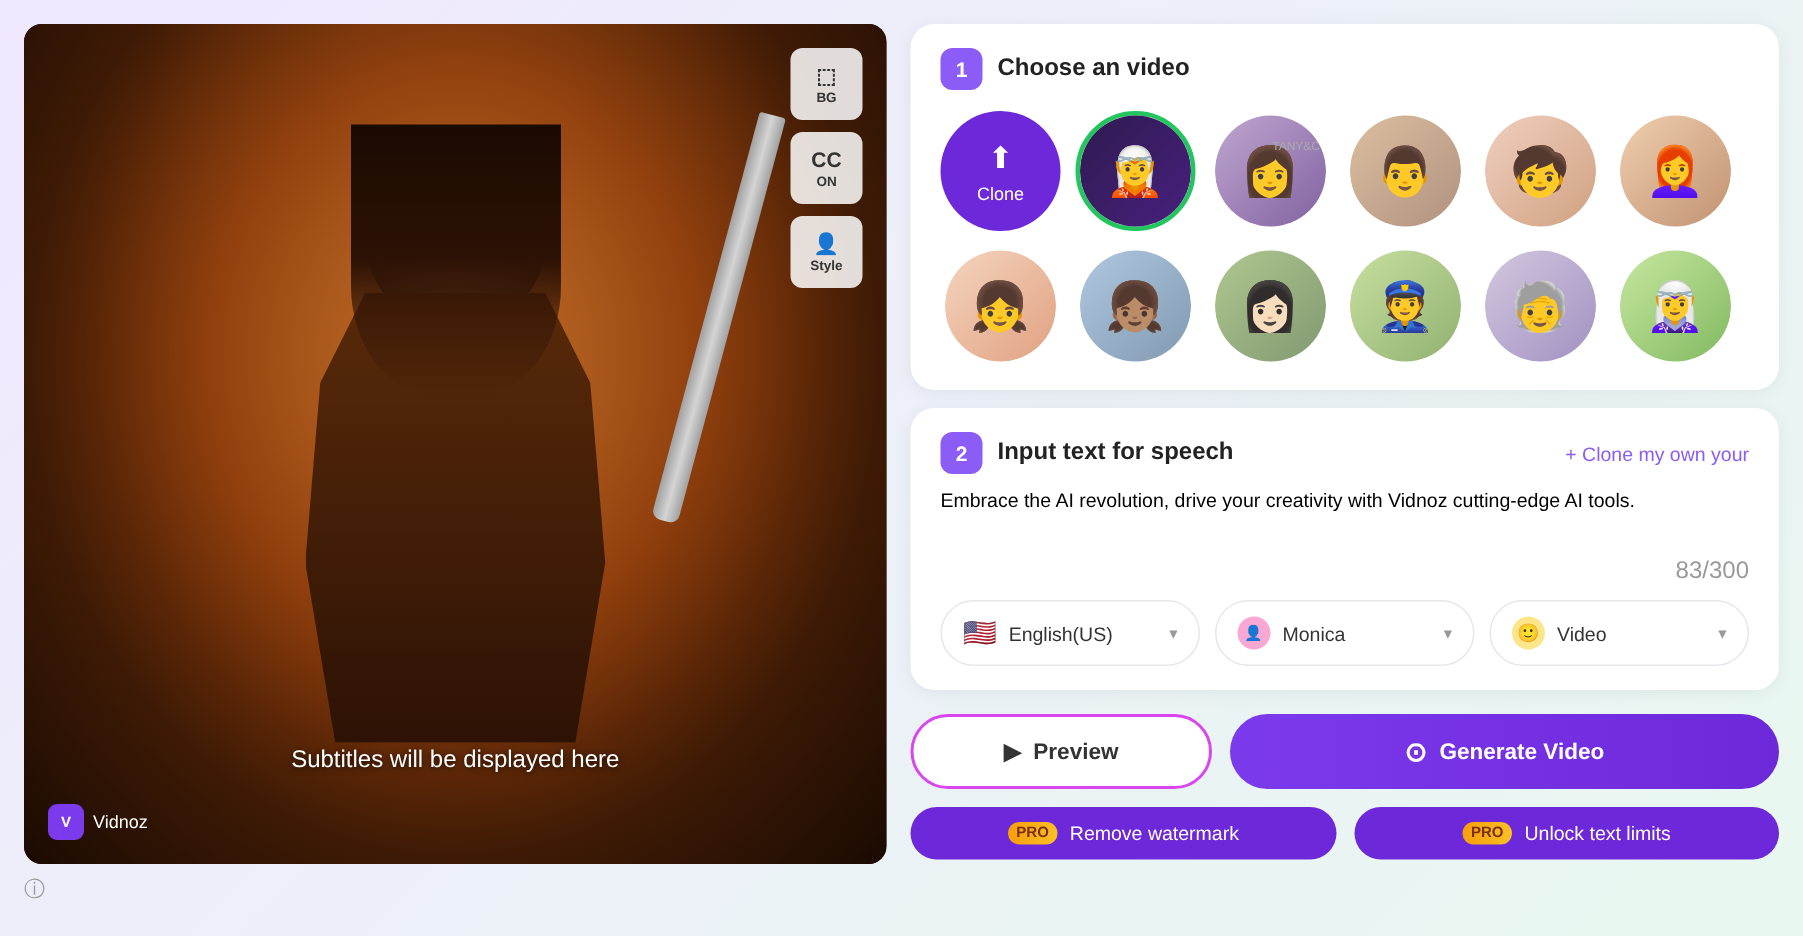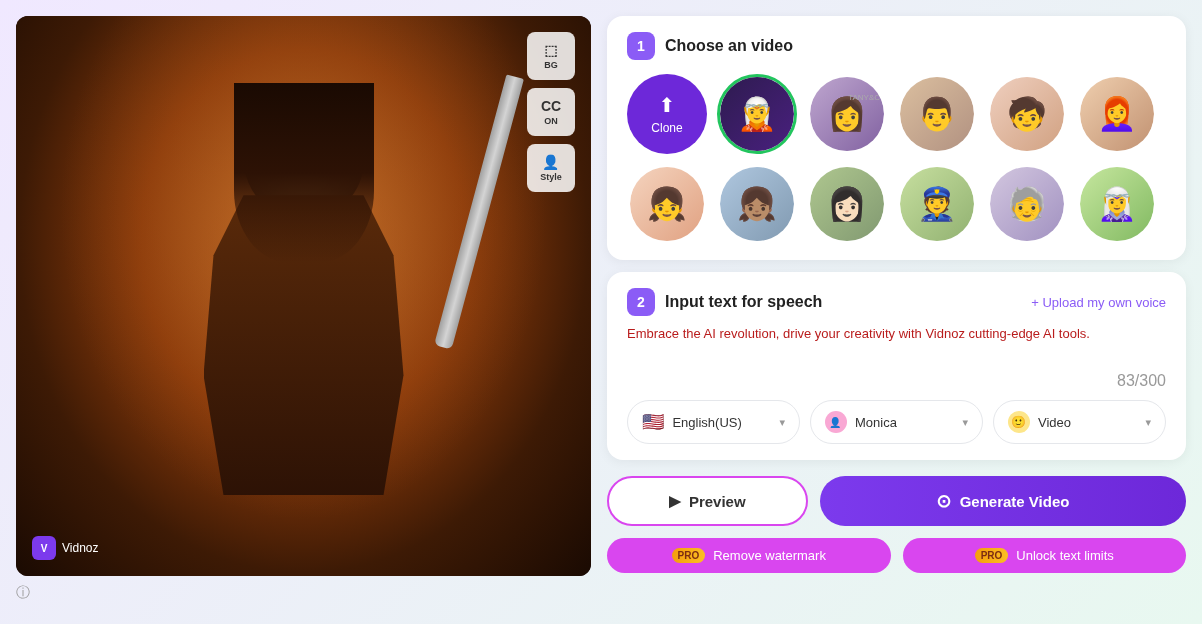--- a/index.html
+++ b/index.html
@@ -204,21 +204,21 @@
       color: #8b5cf6;
       font-size: 13px;
       cursor: pointer;
       text-decoration: none;
       display: flex;
       align-items: center;
       gap: 4px;
     }
     .speech-text {
       font-size: 13px;
-      color: #b91c1c;
+      color: #000000;
       line-height: 1.5;
       margin-bottom: 8px;
       min-height: 40px;
     }
     .char-count {
       text-align: right;
       font-size: 16px;
       color: #999;
       margin-bottom: 10px;
     }
@@ -310,21 +310,21 @@
       gap: 8px;
     }
     
     .pro-row {
       display: flex;
       gap: 12px;
     }
     .pro-btn {
       flex: 1;
       padding: 10px 16px;
-      background: #d946ef;
+      background: #6d28d9;
       color: white;
       border-radius: 24px;
       border: none;
       cursor: pointer;
       font-size: 13px;
       display: flex;
       align-items: flex-end;
       justify-content: center;
       gap: 8px;
     }
@@ -372,20 +372,21 @@
         <div style="position:absolute;top:0;left:0;right:0;bottom:0;background:radial-gradient(ellipse at 50% 35%, #c4702a55 0%, transparent 60%);"></div>
 
         <div style="position:absolute;top:15%;left:50%;transform:translateX(-50%);width:120px;height:120px;border-radius:50%;background:radial-gradient(circle, #8b5a2b, #3d1a05);"></div>
         <div style="position:absolute;top:32%;left:50%;transform:translateX(-50%);width:200px;height:300px;background:linear-gradient(180deg,#5a2a0a,#2d1205);clip-path:polygon(20% 0%,80% 0%,95% 20%,100% 60%,90% 100%,10% 100%,0% 60%,5% 20%);"></div>
 
         <div style="position:absolute;top:10%;right:18%;width:18px;height:280px;background:linear-gradient(90deg,#a0a0a0,#d4d4d4,#a0a0a0);border-radius:2px 2px 6px 6px;transform:rotate(15deg);"></div>
 
         <div style="position:absolute;top:12%;left:50%;transform:translateX(-50%);width:140px;height:180px;background:linear-gradient(180deg,#1a0a02,#2d1205,transparent);border-radius:0 0 40% 40%;"></div>
       </div>
 
+      <div class="video-overlay-text">Subtitles will be displayed here</div>
 
       <div class="vidnoz-logo">
         <div class="vidnoz-icon">V</div>
         <span>Vidnoz</span>
       </div>
 
       <div class="video-controls">
         <button class="ctrl-btn">
           <span class="icon-sym">⬚</span>
           <span>BG</span>
@@ -496,21 +497,21 @@
         </div>
       </div>
     </div>
 
     <div class="card">
       <div class="text-card-header">
         <div style="display:flex;align-items:center;gap:10px;">
           <div class="step-badge">2</div>
           <span class="card-title">Input text for speech</span>
         </div>
-        <a class="clone-voice-link">+ Upload my own voice</a>
+        <a class="clone-voice-link">+ Clone my own your</a>
       </div>
 
       <div class="speech-text">Embrace the AI revolution, drive your creativity with Vidnoz cutting-edge AI tools.</div>
       <div class="char-count">83/300</div>
 
       <div class="dropdowns-row">
         <button class="dropdown-btn">
           <div class="dropdown-inner">
             <span class="flag-icon">🇺🇸</span>
             <span>English(US)</span>

